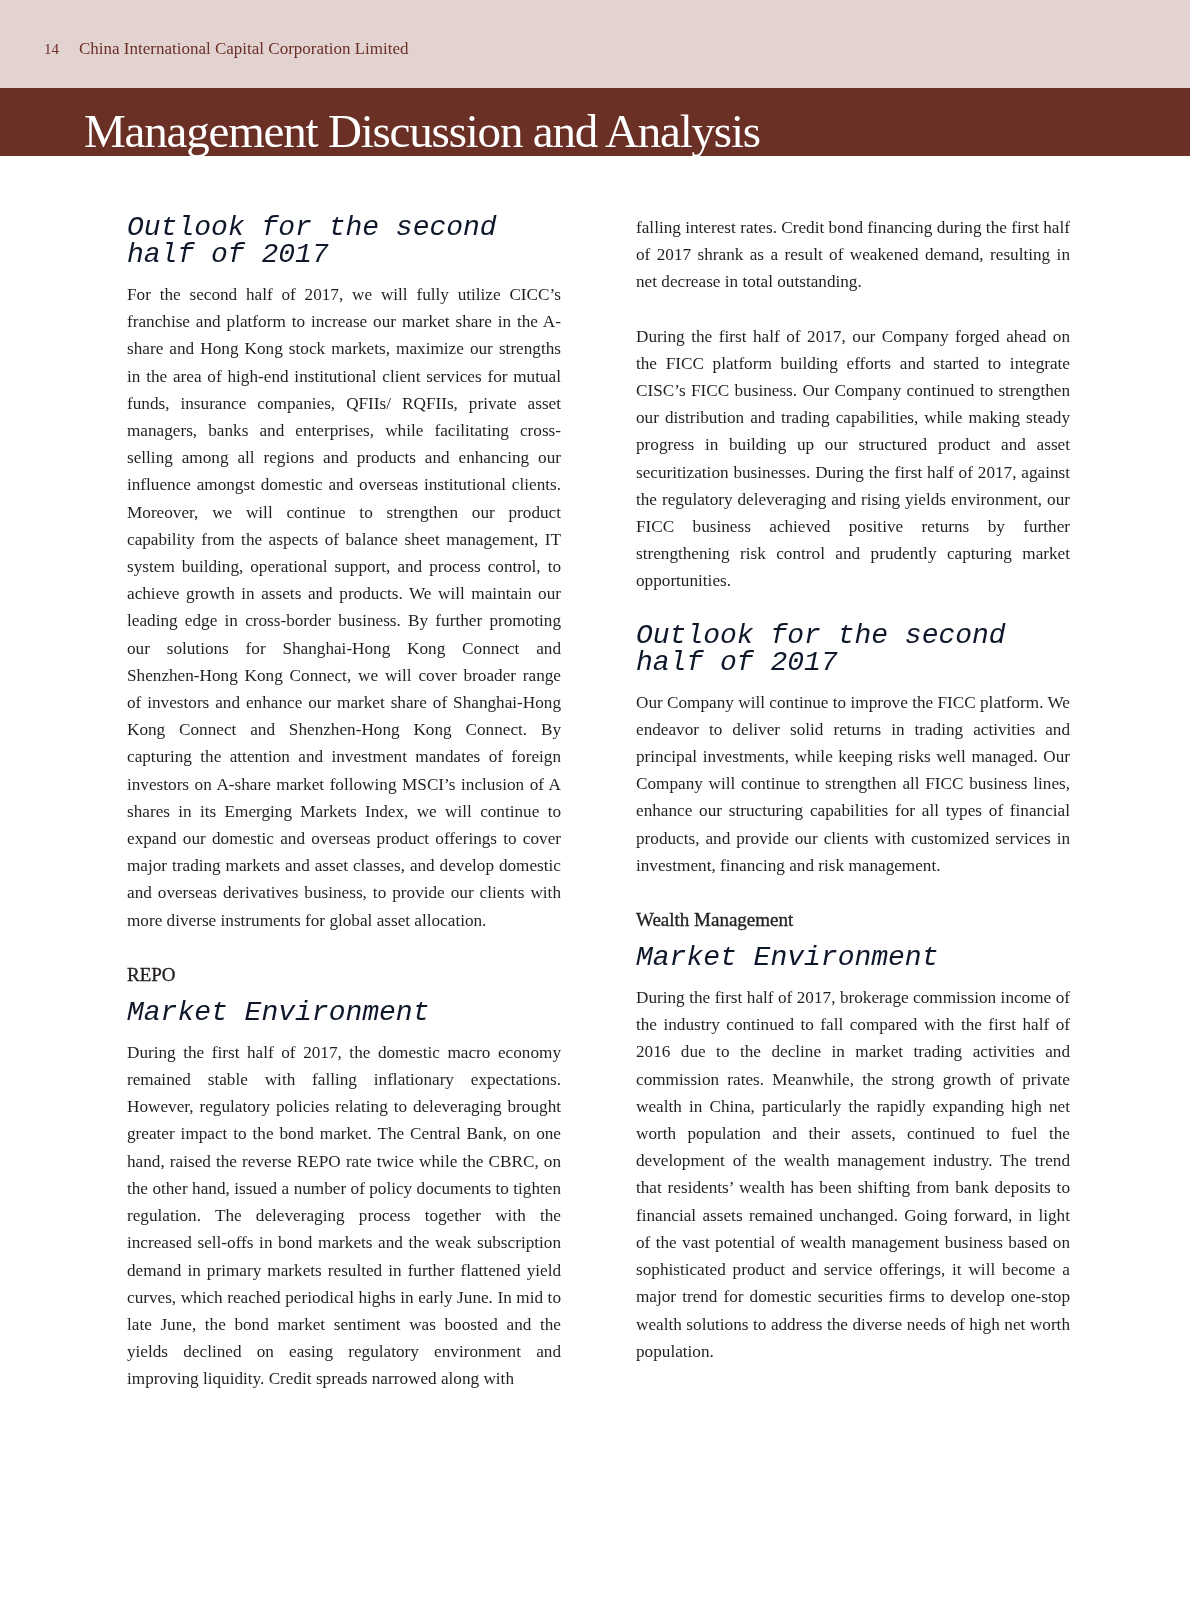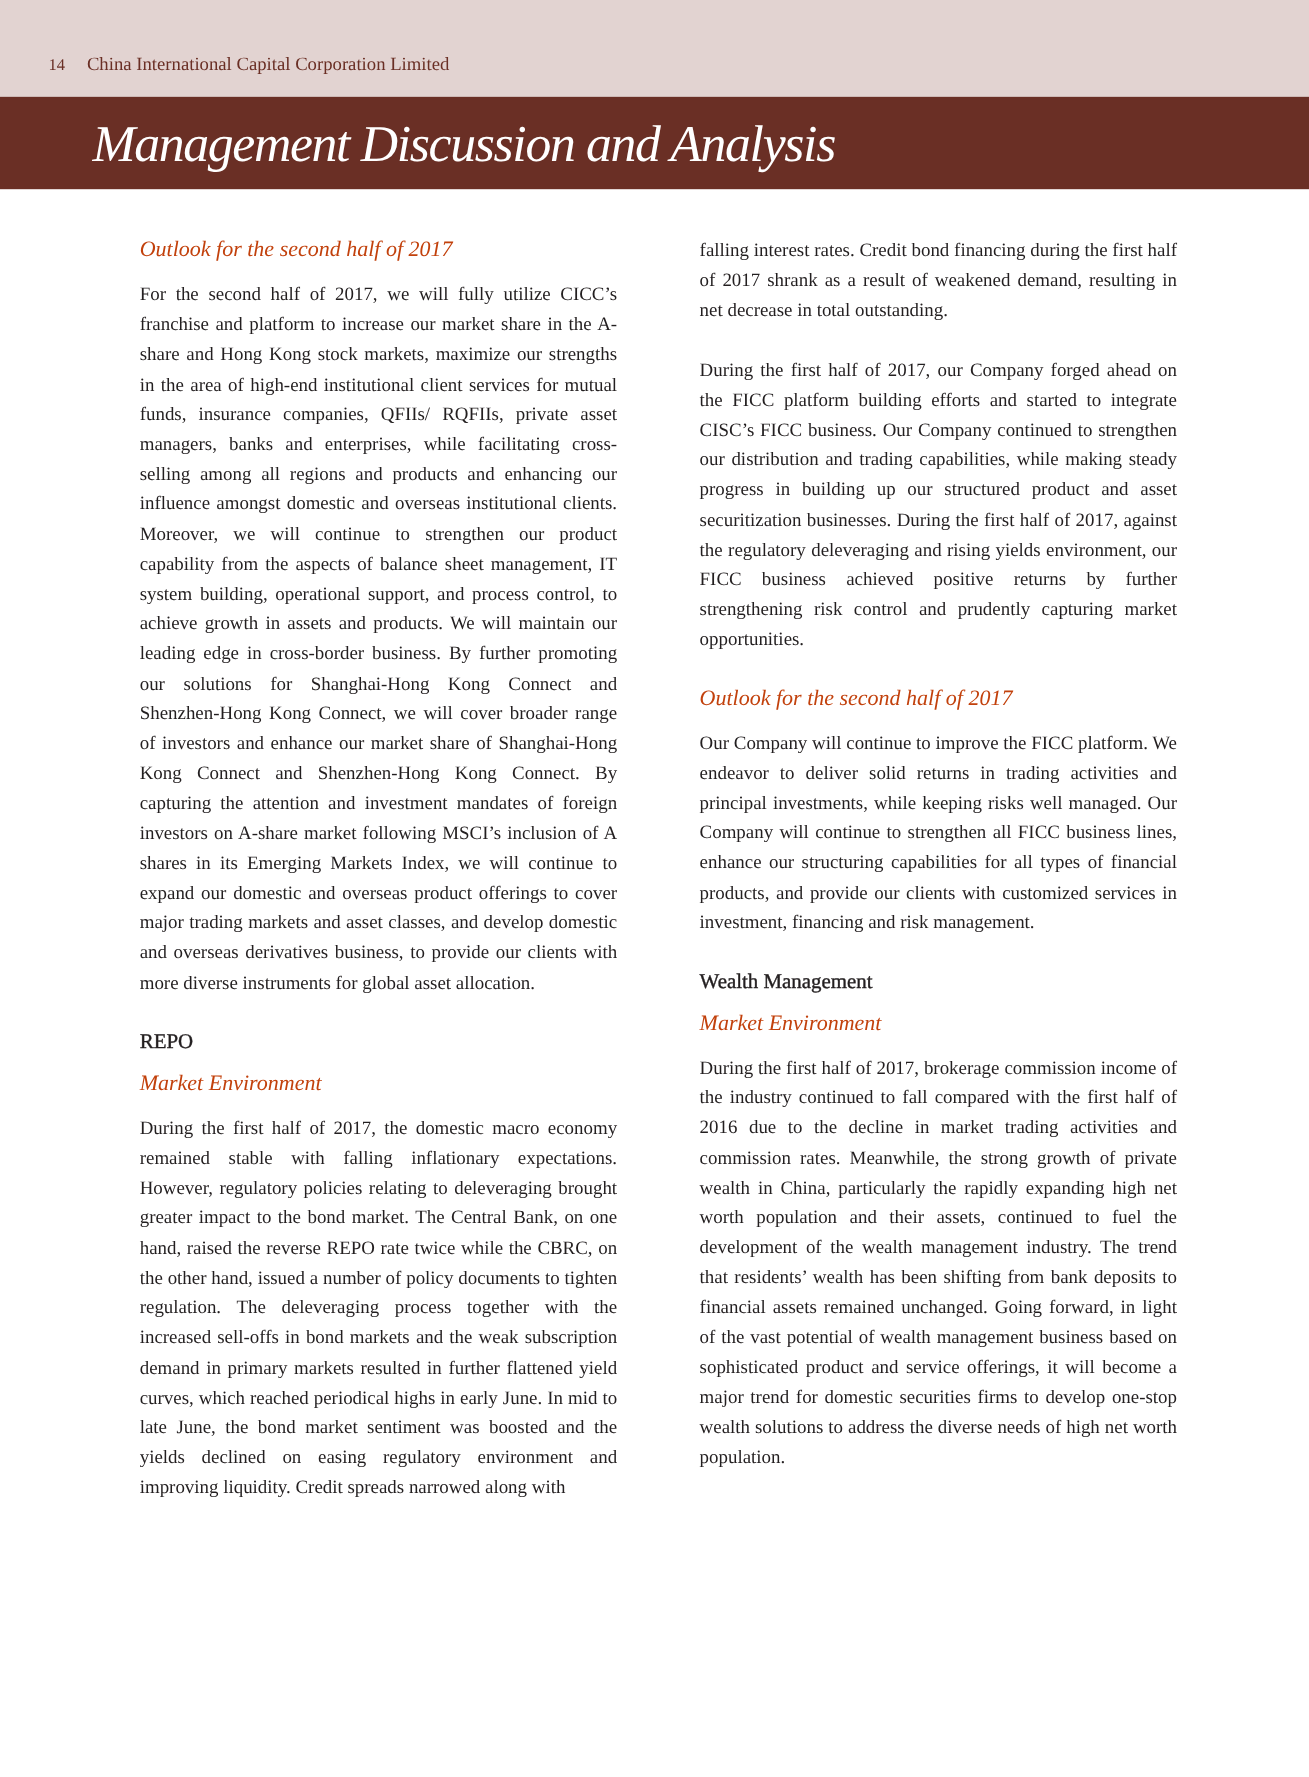--- a/index.html
+++ b/index.html
@@ -11,54 +11,54 @@
       overflow: hidden;
       font-family: "Liberation Serif", "DejaVu Serif", serif;
       color: #231f20;
     }
     .top-band {
       position: absolute; left: 0; top: 0;
       width: 1190px; height: 88px;
       background: #e2d3d1;
     }
     .running-head {
-      position: absolute; left: 44px; top: 49px;
+      position: absolute; left: 44px; top: 39px;
       font-size: 17px; color: #6a2f25;
       white-space: nowrap;
     }
     .running-head .page-num { margin-right: 20px; font-size: 15px; }
     .title-bar {
       position: absolute; left: 0; top: 88px;
-      width: 1190px; height: 84px;
+      width: 1190px; height: 68px;
       background: #6a2f25;
-      font-style: italic;
     }
     .title-bar h1 {
       position: absolute; left: 84px; top: 16px;
       margin: 0;
       font-family: "Liberation Serif", "DejaVu Serif", serif;
       font-weight: normal;
       font-size: 47px;
       letter-spacing: -1.2px;
       color: #ffffff;
       white-space: nowrap;
     }
     .column {
       position: absolute;
       top: 214px;
       width: 438px;
     }
     .col-left { left: 127px; }
     .col-right { left: 636px; }
     .subhead {
       font-style: italic;
-      font-size: 20px;
-      color: #c2410c;
+      font-size: 28px;
+      color: #0f172a;
       margin: 0 0 13px 0;
       line-height: 27px;
+      font-family: Liberation Mono, monospace;
     }
     .section-head {
       font-size: 19px;
       color: #231f20;
       margin: 0 0 11px 0;
       line-height: 27px;
       font-weight: normal;
       -webkit-text-stroke: 0.35px #231f20;
     }
     p.body {

